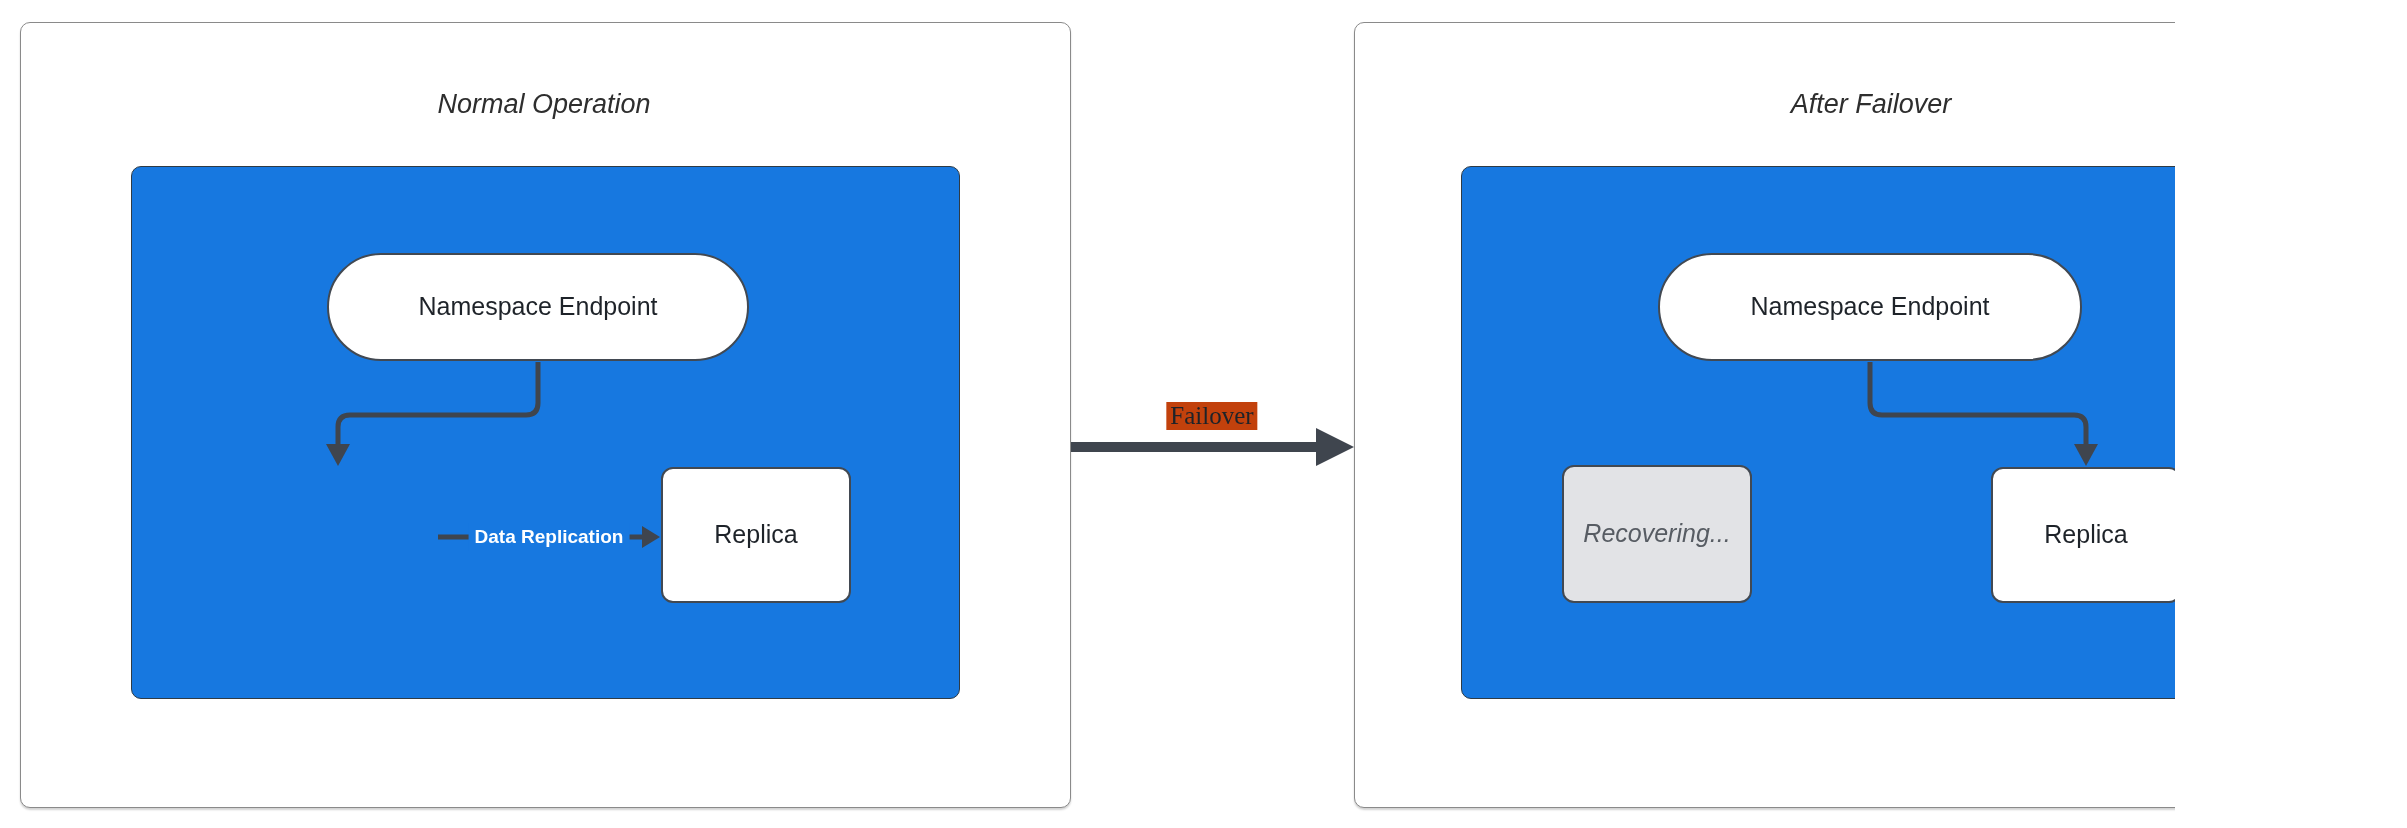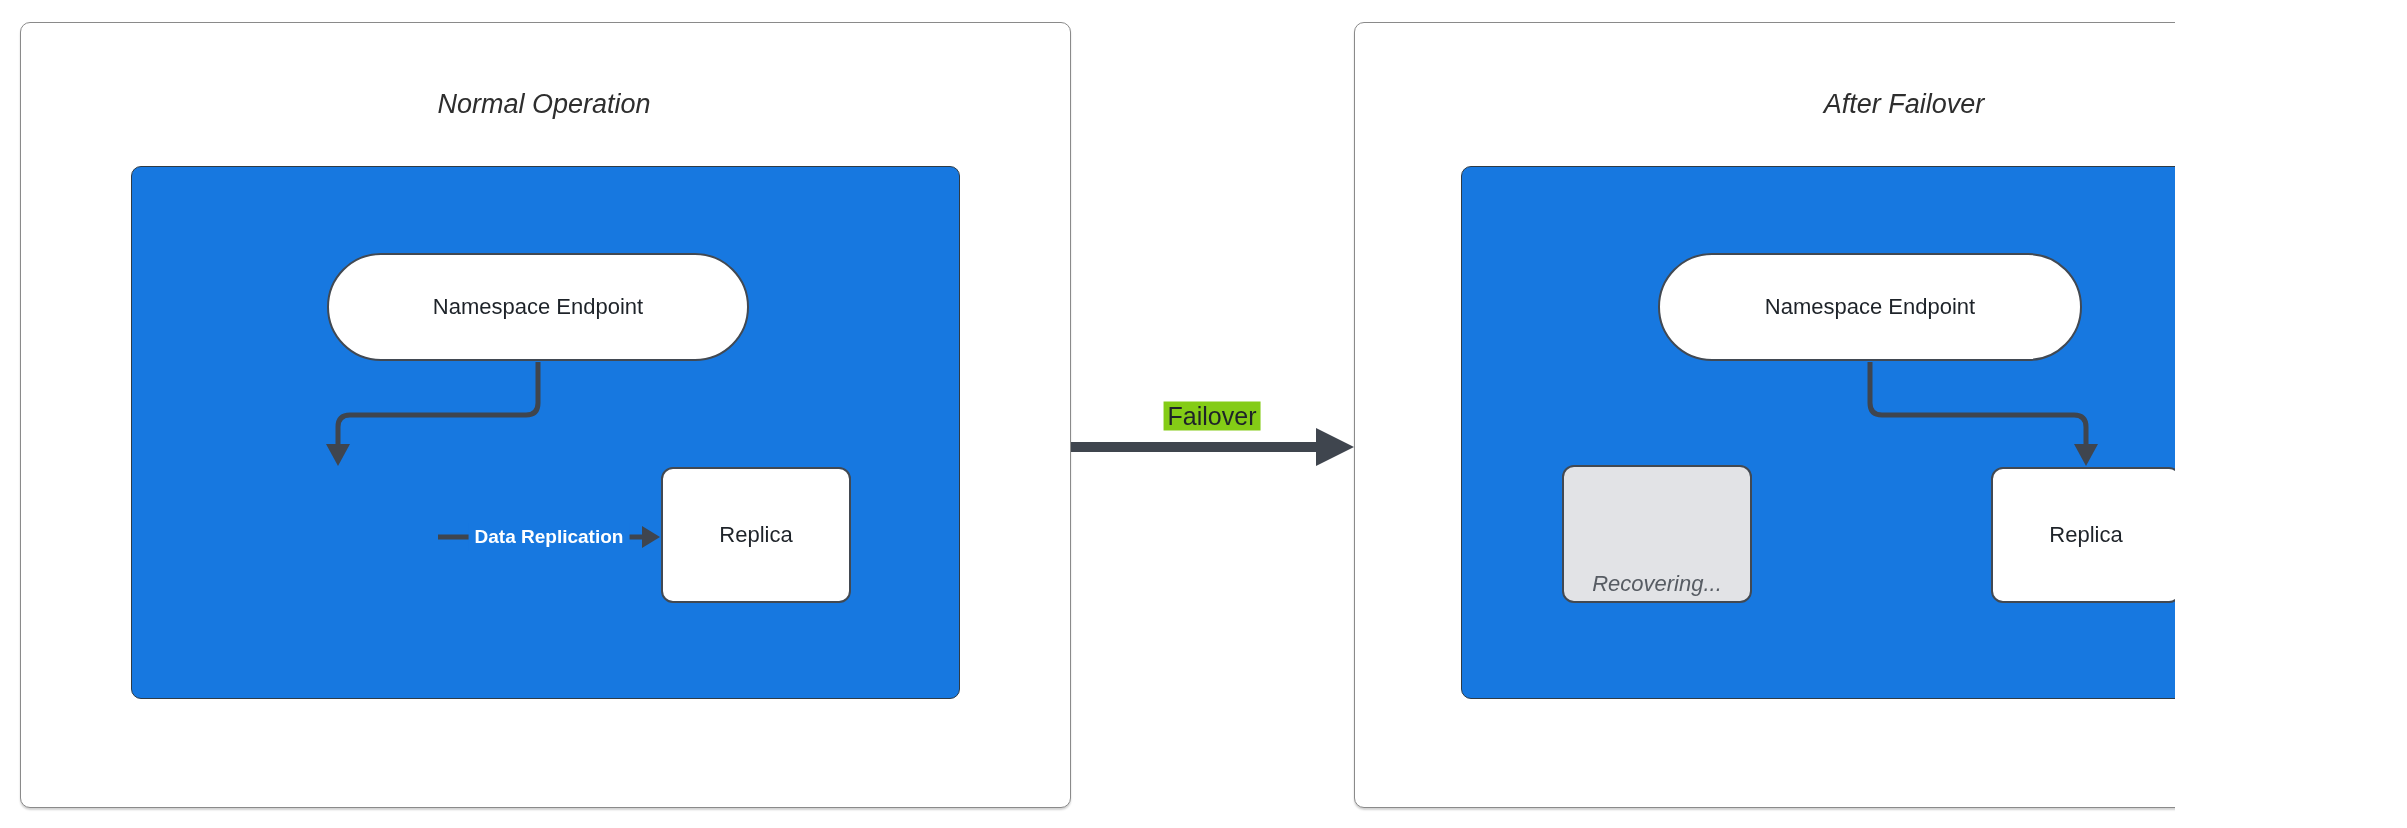--- a/index.html
+++ b/index.html
@@ -41,21 +41,21 @@
   }
   .node {
     position: absolute;
     background: var(--node-fill, #ffffff);
     border: 2.5px solid var(--node-border, #424952);
     border-radius: 12px;
     display: flex;
     align-items: center;
     justify-content: center;
     text-align: center;
-    font-size: 22px;
+    font-size: 25px;
     line-height: 1.25;
     color: var(--node-text, #1e2329);
     z-index: 3;
     box-sizing: border-box;
     padding: 4px 8px;
   }
   .node.stadium { border-radius: 54px; }
   .node.recovering {
     background: var(--recovering-fill, #e2e3e6);
     color: var(--recovering-text, #575c63);
@@ -83,22 +83,23 @@
   .edge-label.replication {
     font-size: 19px;
     font-weight: bold;
     color: var(--replication-text, #ffffff);
     background: var(--cluster-fill, #1778e0);
     padding: 3px 6px;
   }
   .edge-label.failover {
     font-size: 25px;
     color: var(--node-text, #1e2329);
-    background: #84cc16;
+    background: #c2410c;
     padding: 0 4px;
+    font-family: Liberation Serif, serif;
   }
 </style>
 </head>
 <body>
 
 <div class="canvas">
 
   <div class="panel" style="left:20px; top:22px; width:1049px; height:784px;"></div>
 
   <div class="panel-title" style="left:544px; top:104px;">Normal Operation</div>
@@ -111,29 +112,29 @@
 
 
   <div class="node" style="left:661px; top:467px; width:190px; height:136px;">
     <span>Replica</span>
   </div>
 
   <div class="edge-label replication" style="left:549px; top:537px;">Data Replication</div>
 
   <div class="panel" style="left:1354px; top:22px; width:1034px; height:784px;"></div>
 
-  <div class="panel-title" style="left:1871px; top:104px;margin-left:33px;">After Failover</div>
+  <div class="panel-title" style="left:1871px; top:104px;">After Failover</div>
 
   <div class="cluster" style="left:1461px; top:166px; width:833px; height:531px;"></div>
 
   <div class="node stadium" style="left:1658px; top:253px; width:424px; height:108px;">
     <span>Namespace Endpoint</span>
   </div>
 
-  <div class="node recovering" style="left:1562px; top:465px; width:190px; height:138px;align-items:flex-end;">
+  <div class="node recovering" style="left:1562px; top:465px; width:190px; height:138px;">
     <span>Recovering...</span>
   </div>
 
   <div class="node" style="left:1991px; top:467px; width:190px; height:136px;">
     <span>Replica</span>
   </div>
 
   <div class="edge-label failover" style="left:1212px; top:416px;">Failover</div>
 
   <svg class="edges" width="2407" height="828" viewBox="0 0 2407 828">

